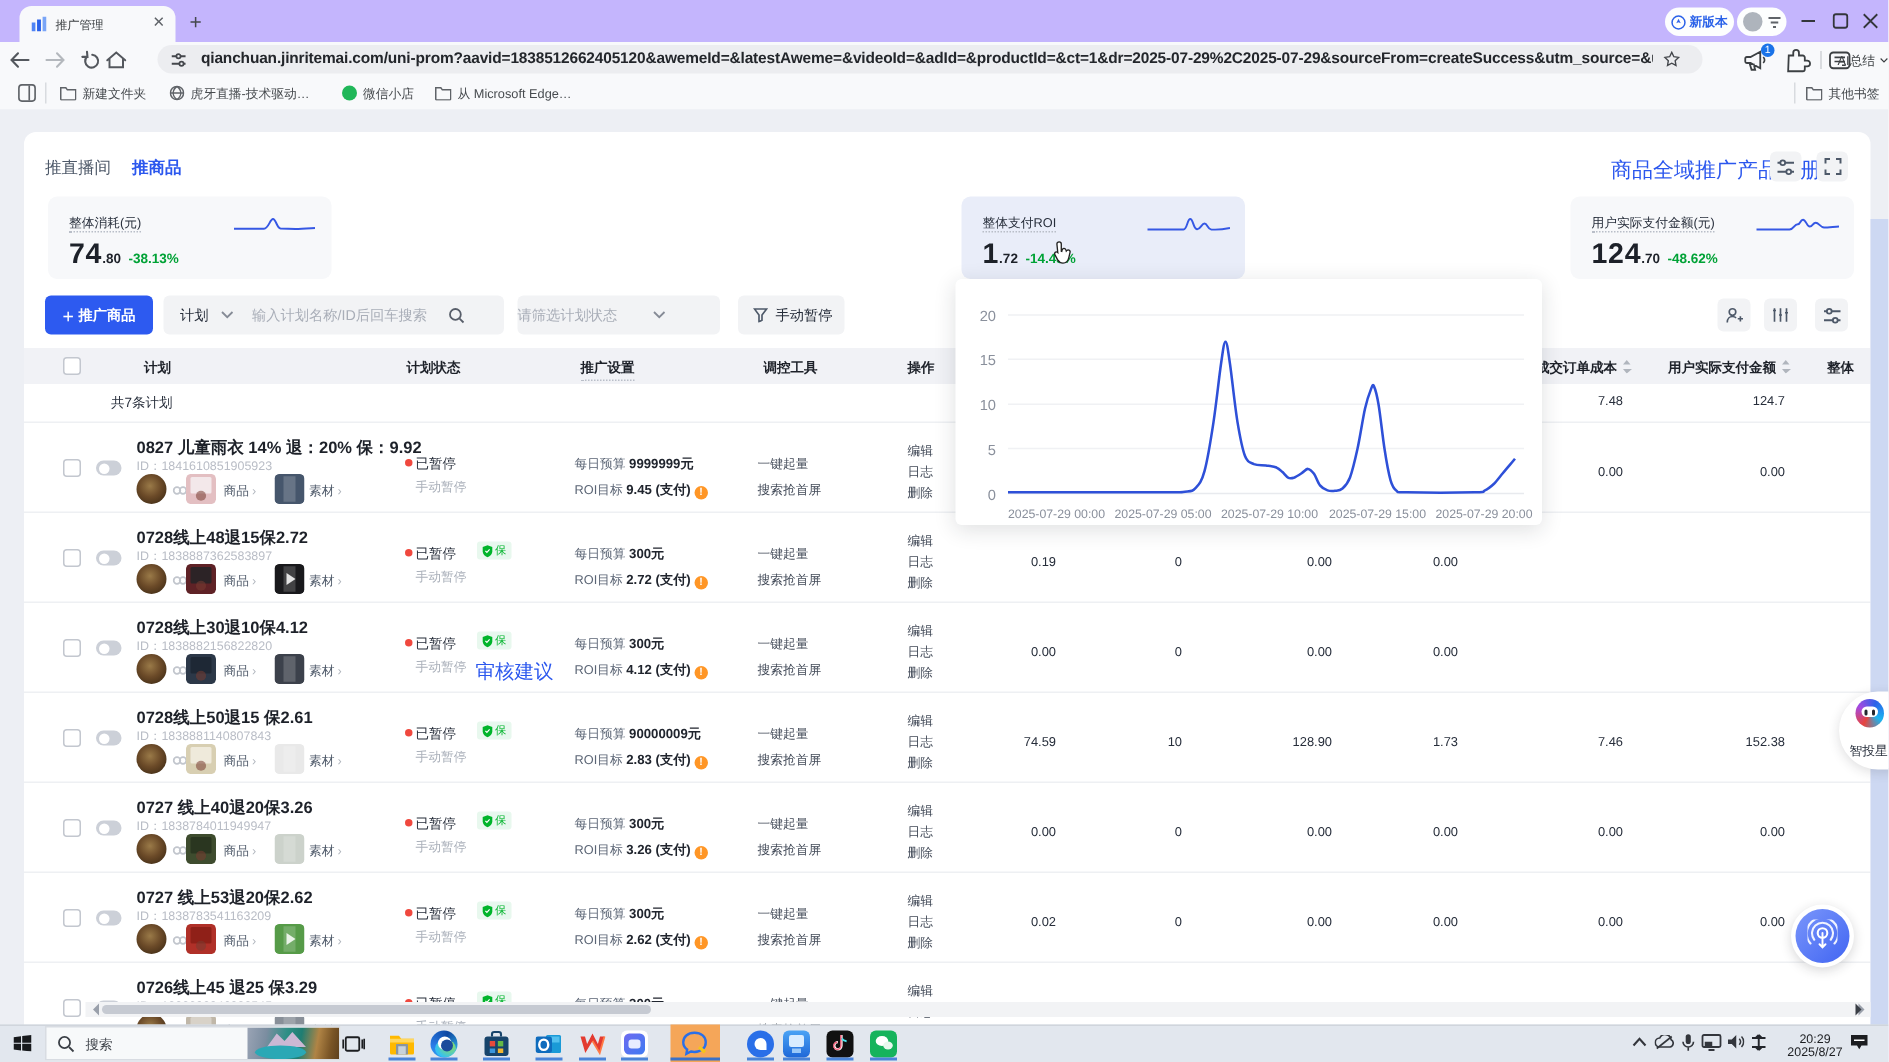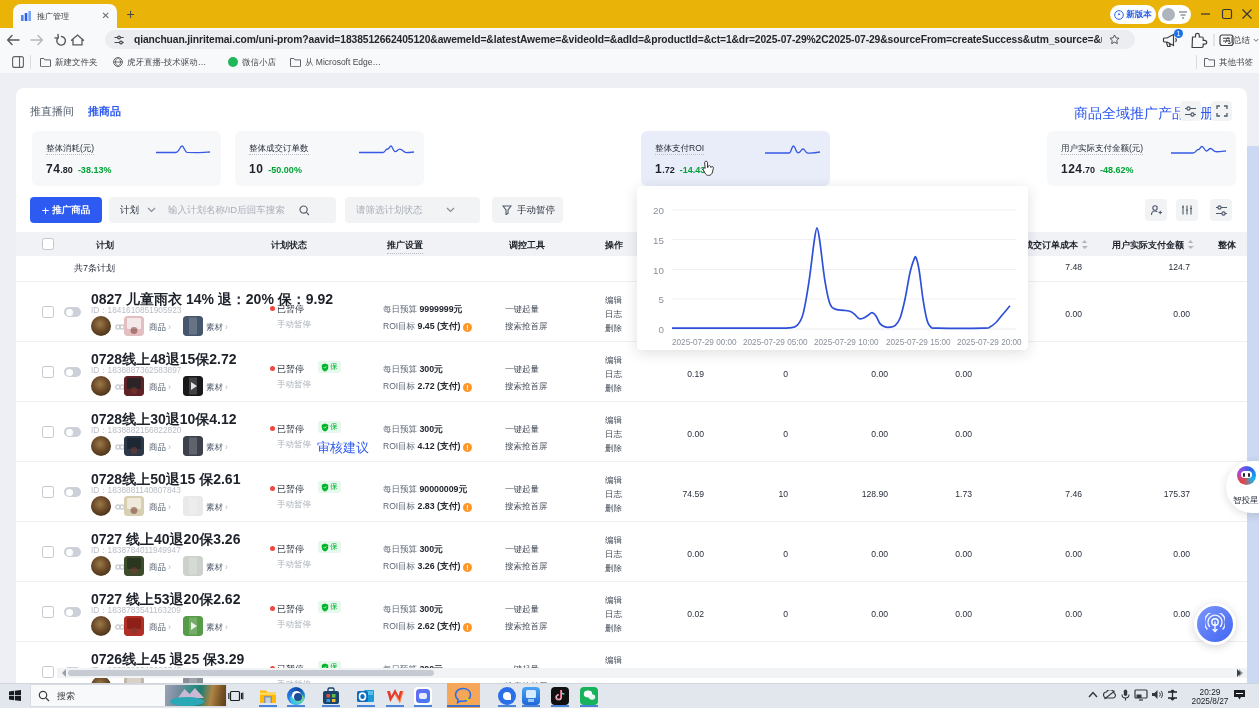--- a/index.html
+++ b/index.html
@@ -1,19 +1,19 @@
 <!DOCTYPE html>
 <html><head><meta charset="utf-8">
 <style>
 *{margin:0;padding:0;box-sizing:border-box}
 html,body{width:1259px;height:708px;overflow:hidden}
 body{font-family:"Liberation Sans",sans-serif;position:relative;background:#edeff4}
 .abs{position:absolute}
 
-#tabstrip{position:absolute;left:0;top:0;width:1259px;height:28px;background:#eab308}
+#tabstrip{position:absolute;left:0;top:0;width:1259px;height:28px;background:#c4b5fd}
 #tab{position:absolute;left:13px;top:4px;width:104px;height:24px;background:#f8f9fb;border-radius:8px 8px 0 0;display:flex;align-items:center}
 #tab .fav{width:10px;height:10px;margin-left:8px}
 #tab .t{font-size:8px;color:#3c4043;margin-left:6px;white-space:nowrap}
 #tab .x{margin-left:auto;margin-right:7px;color:#5f6368;font-size:10px;line-height:10px}
 #newtab{position:absolute;left:124px;top:8px;width:13px;height:13px;color:#45494d;font-size:14px;line-height:12px;text-align:center}
 .pill{position:absolute;top:5px;height:19px;background:#fdfefe;border-radius:10px;display:flex;align-items:center;justify-content:center;white-space:nowrap}
 
 #toolbar{position:absolute;left:0;top:28px;width:1259px;height:24px;background:#f8f9fb}
 #urlbar{position:absolute;left:105px;top:30px;width:1030px;height:19px;border-radius:10px;background:#ecedf0;display:flex;align-items:center;overflow:hidden}
 #urlbar .url{font-size:10.3px;color:#23262b;letter-spacing:-.1px;white-space:nowrap;font-weight:bold}
@@ -21,32 +21,32 @@
 #bookbar{position:absolute;left:0;top:52px;width:1259px;height:21px;background:#f8f9fb}
 .bk{font-size:8.5px;color:#474b4f;white-space:nowrap}
 
 #page{position:absolute;left:0;top:73px;width:1259px;height:610px;background:#edeff4}
 #panel{position:absolute;left:16px;top:15px;width:1231px;height:595px;background:#fff;border-radius:8px 8px 0 0}
 #rightstrip{position:absolute;left:1247px;top:73px;width:12px;height:610px;background:#cdd8f2}
 .ptab{font-size:11px;color:#4e5969}
 .ptab.on{color:#2b57ee;font-weight:bold}
 .card{position:absolute;top:43px;width:189px;height:55px;background:#f7f8fa;border-radius:6px}
 .card .lb{position:absolute;left:14px;top:12px;font-size:8.5px;line-height:10px;color:#272e3b;border-bottom:1px dotted #b9bec8;padding-bottom:1px;white-space:nowrap}
-.card .big{font-size:12px;font-weight:bold;color:#1d2129;letter-spacing:.5px}
+.card .big{font-size:19px;font-weight:bold;color:#1d2129;letter-spacing:.5px}
 .card .sm{font-size:9px;font-weight:bold;color:#1d2129}
 .card .pct{font-size:9px;font-weight:bold;margin-left:5px}
 .g{color:#00a236}.r{color:#f54e3d}
 .card svg{position:absolute;right:10px;top:12px}
 .ctl{position:absolute;top:109px;height:26px;background:#f2f3f5;border-radius:4px;display:flex;align-items:center;font-size:9.5px;white-space:nowrap}
 .icbtn{position:absolute;background:#f2f3f5;border-radius:4px;display:flex;align-items:center;justify-content:center}
 
 #thead{position:absolute;left:0px;top:144px;width:1231px;height:24px;background:#f1f2f6;font-size:9px;color:#1d2129;font-weight:bold}
 .trow{position:absolute;left:0;width:1231px;height:60px;border-bottom:1px solid #eef0f3;background:#fff}
 .num{position:absolute;font-size:8.6px;color:#272e3b;text-align:right;width:70px;top:23px}
-.rtitle{position:absolute;left:75px;top:9px;font-size:14px;font-weight:bold;color:#1d2129;white-space:nowrap}
+.rtitle{position:absolute;left:75px;top:9px;font-size:11px;font-weight:bold;color:#1d2129;white-space:nowrap}
 .rid{position:absolute;left:75px;top:23px;font-size:8.3px;color:#b9bdc6;white-space:nowrap}
 .thumb{position:absolute;top:34px;width:20px;height:20px;border-radius:3px}
 .sgt{position:absolute;top:40px;font-size:8.5px;color:#4e5969;white-space:nowrap}
 .dot{position:absolute;left:254px;top:24px;width:5px;height:5px;border-radius:50%;background:#f0483e}
 .st1{position:absolute;left:261px;top:21px;font-size:9px;color:#272e3b;white-space:nowrap}
 .bao{position:absolute;left:302px;top:19px;height:12px;padding:0 3px;background:#e8f8ee;border-radius:2px;font-size:7.5px;color:#00b42a;display:flex;align-items:center;gap:1px}
 .st2{position:absolute;left:261px;top:37px;font-size:8.5px;color:#aab0ba;white-space:nowrap}
 .bud{position:absolute;left:367px;font-size:8.5px;color:#5b6575;white-space:nowrap}
 .bud b{color:#20252e;font-size:8.8px}
 .qd{position:absolute;left:489px;font-size:8.5px;color:#434b59;white-space:nowrap}
@@ -183,27 +183,20 @@
         </svg>
       </div>
 
  <div class="card" style="left:16px">
   <span class="lb">整体消耗(元)</span>
   <svg width="56" height="13" viewBox="0 0 56 13">
           <path d="M1 9.5h20c3 0 4-6.5 6-6.5s2.5 6 5 6.3L42 9.6c4 0 8-.3 13-.6" fill="none" stroke="#3658e4" stroke-width="1.3"></path>
         </svg>
   <div class="abs" style="left:14px;top:28px"><span class="big">74</span><span class="sm">.80</span><span class="pct g">-38.13%</span></div>
  </div>
- <div class="card" style="left:219px">
-  <span class="lb">整体成交订单数</span>
-  <svg width="56" height="13" viewBox="0 0 56 13">
-          <path d="M1 9.5h24c2.5 0 2-3.5 4.5-3.5 2 0 2-3 3.5-3s2 5 4 5.5c2 .6 2.5-2.5 5-2.3 2.5.1 3.5 3.4 6.5 3.4 3 0 4.5-.3 7.5-.6" fill="none" stroke="#3658e4" stroke-width="1.3"></path>
-        </svg>
-  <div class="abs" style="left:14px;top:28px"><span class="big">10</span><span class="pct g">-50.00%</span></div>
- </div>
  <div class="card" style="left:625px;background:#e9edf9">
   <span class="lb">整体支付ROI</span>
   <svg width="56" height="13" viewBox="0 0 56 13">
           <path d="M1 10h24c2.5 0 2.5-7 4.5-7s2 6.5 4.5 6.8c2.5.2 3-3.8 5-3.8s2 3.7 4.5 4c2.5.2 9-.3 12.5-1" fill="none" stroke="#3658e4" stroke-width="1.3"></path>
         </svg>
   <div class="abs" style="left:14px;top:28px"><span class="big">1</span><span class="sm">.72</span><span class="pct g">-14.43%</span></div>
  </div>
  <div class="card" style="left:1031px">
   <span class="lb">用户实际支付金额(元)</span>
   <svg width="56" height="13" viewBox="0 0 56 13">
@@ -218,21 +211,21 @@
    <svg width="9" height="6" viewBox="0 0 9 6" style="margin-left:8px">
           <path d="M1 1l3.5 3.5L8 1" stroke="#868b96" fill="none" stroke-width="1.2"></path>
         </svg>
    <span style="margin-left:12px;color:#a9aeb8">输入计划名称/ID后回车搜索</span>
    <svg width="11" height="11" viewBox="0 0 11 11" style="margin-left:14px">
           <circle cx="4.6" cy="4.6" r="3.6" fill="none" stroke="#585e6a" stroke-width="1.2"></circle>
           <path d="M7.4 7.4l2.6 2.6" stroke="#585e6a" stroke-width="1.2"></path>
         </svg>
  </div>
  <div class="ctl" style="left:329px;width:135px;color:#a9aeb8">
-        <span style="margin-left:11px">请筛选计划状态</span>
+        <span style="">请筛选计划状态</span>
         <svg width="9" height="6" viewBox="0 0 9 6" style="margin-left:23px">
           <path d="M1 1l3.5 3.5L8 1" stroke="#868b96" fill="none" stroke-width="1.2"></path>
         </svg>
       </div>
  <div class="ctl" style="left:476px;width:71px;color:#272e3b">
         <svg width="10" height="10" viewBox="0 0 10 10" style="margin-left:10px">
           <path d="M1 1h8L6 5v3.5L4 9.5V5z" fill="none" stroke="#4e5969" stroke-width="1.1"></path>
         </svg>
         <span style="margin-left:5px">手动暂停</span>
       </div>
@@ -457,21 +450,21 @@
 <span class="qd" style="top:22px">一键起量</span>
           <span class="qd" style="top:39px">搜索抢首屏</span>
 <span class="op" style="top:13px">编辑</span>
           <span class="op" style="top:27px">日志</span>
           <span class="op" style="top:41px">删除</span>
 <span class="num" style="left:618px;top:27px">74.59</span>
 <span class="num" style="left:702px;top:27px">10</span>
 <span class="num" style="left:802px;top:27px">128.90</span>
 <span class="num" style="left:886px;top:27px">1.73</span>
 <span class="num" style="left:996px;top:27px">7.46</span>
-<span class="num" style="left:1104px;top:27px">175.37</span>
+<span class="num" style="left:1104px;top:27px">152.38</span>
 </div>
 <div class="trow" style="top:434px">
 <div class="chk" style="left:26px;top:24px"></div>
           <div class="tgl" style="top:25px"></div>
 <span class="rtitle">0727 线上40退20保3.26</span>
 <span class="rid">ID：1838784011949947</span>
 <div class="thumb" style="left:75px;border-radius:50%;background:radial-gradient(circle at 45% 40%,#9a7a48 0%,#6b4a28 45%,#32220f 100%)"></div>
 <svg class="abs" style="left:99px;top:41px" width="10" height="8" viewBox="0 0 10 8">
             <g stroke="#c2c6cd" stroke-width="1.2" fill="none">
               <circle cx="3" cy="4" r="2.2"></circle>

